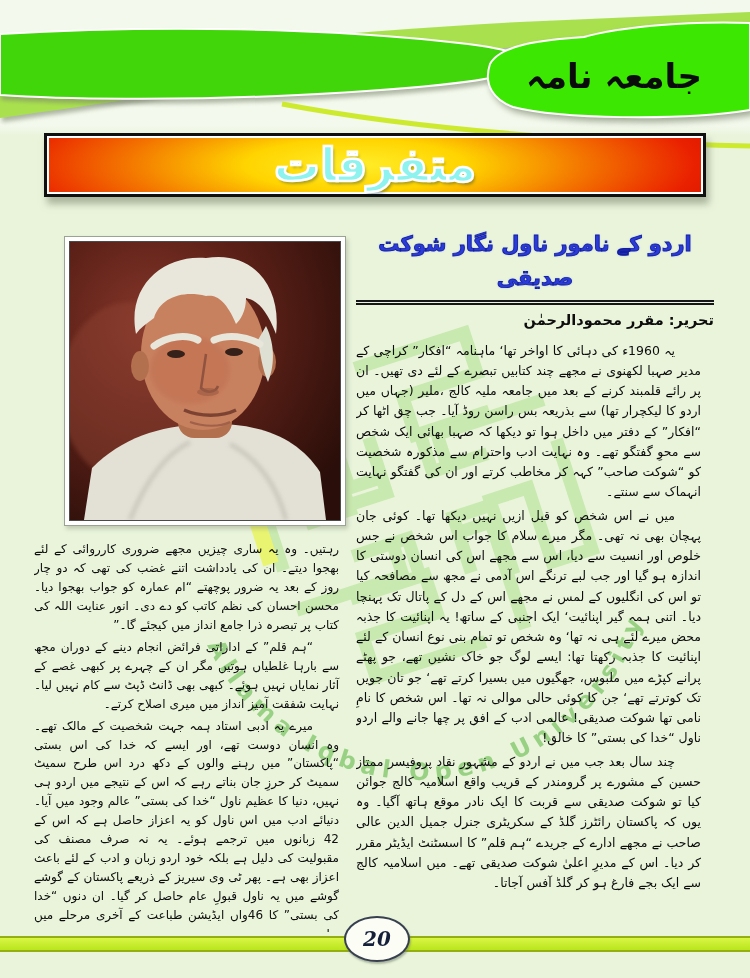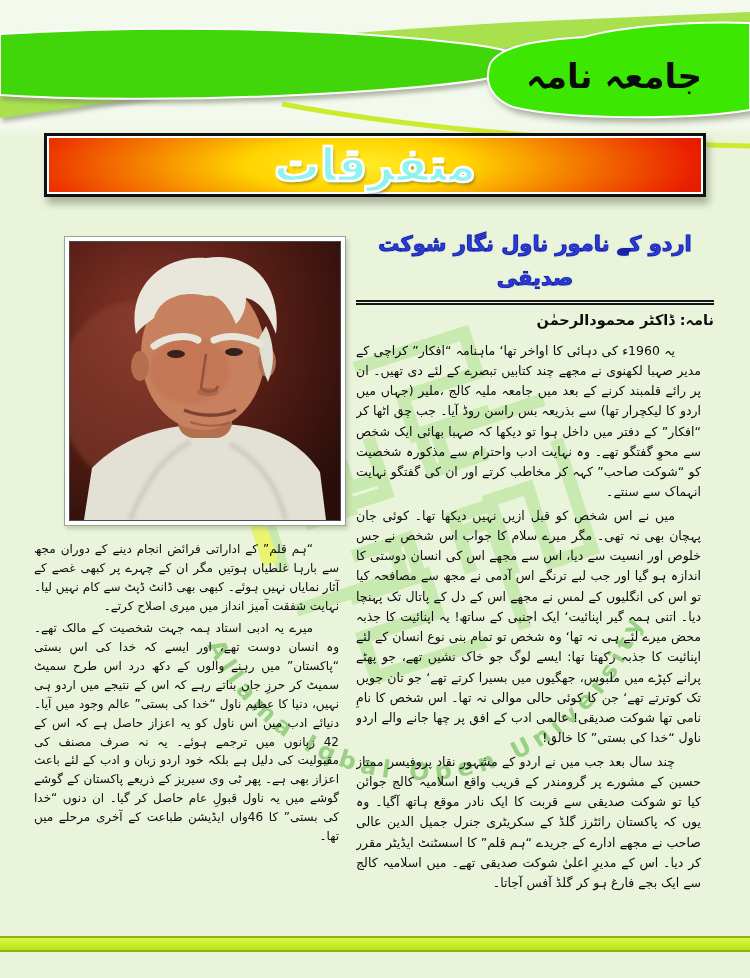--- a/index.html
+++ b/index.html
@@ -147,27 +147,31 @@
 
       <path d="M114,168 C130,175 152,175 166,168" stroke="#7c4332" stroke-width="3.5" fill="none"></path>
       <path d="M120,180 C134,185 150,185 160,180" stroke="#8f5340" stroke-width="2" fill="none" opacity="0.7"></path>
     </svg>
   </div>
 
   <div class="col col-right">
     <div class="heading-wrap">
       <span class="heading">اردو کے نامور ناول نگار شوکت صدیقی</span>
     </div>
-    <div class="byline">نامہ:  ڈاکٹر محمودالرحمٰن</div>
+    <div class="byline">تحریر:  مقرر محمودالرحمٰن</div>
     <p class="indent">یہ 1960ء کی دہائی کا اواخر تھا‘ ماہنامہ “افکار” کراچی کے مدیر صہبا لکھنوی نے مجھے چند کتابیں تبصرے کے لئے دی تھیں۔ ان پر رائے قلمبند کرنے کے بعد میں جامعہ ملیہ کالج ،ملیر (جہاں میں اردو کا لیکچرار تھا) سے بذریعہ بس راسن روڈ آیا۔ جب چق اٹھا کر “افکار” کے دفتر میں داخل ہوا تو دیکھا کہ صہبا بھائی ایک شخص سے محوِ گفتگو تھے۔ وہ نہایت ادب واحترام سے مذکورہ شخصیت کو “شوکت صاحب” کہہ کر مخاطب کرتے اور ان کی گفتگو نہایت انہماک سے سنتے۔</p>
     <p class="indent">میں نے اس شخص کو قبل ازیں نہیں دیکھا تھا۔ کوئی جان پہچان بھی نہ تھی۔ مگر میرے سلام کا جواب اس شخص نے جس خلوص اور انسیت سے دیا، اس سے مجھے اس کی انسان دوستی کا اندازہ ہو گیا اور جب لبے ترنگے اس آدمی نے مجھ سے مصافحہ کیا تو اس کی انگلیوں کے لمس نے مجھے اس کے دل کے پاتال تک پہنچا دیا۔ اتنی ہمہ گیر اپنائیت‘ ایک اجنبی کے ساتھ! یہ اپنائیت کا جذبہ محض میرے لئے ہی نہ تھا‘ وہ شخص تو تمام بنی نوع انسان کے لئے اپنائیت کا جذبہ رکھتا تھا: ایسے لوگ جو خاک نشیں تھے، جو پھٹے پرانے کپڑے میں ملبوس، جھگیوں میں بسیرا کرتے تھے‘ جو تان جویں تک کوترتے تھے‘ جن کا کوئی حالی موالی نہ تھا۔ اس شخص کا نامِ نامی تھا شوکت صدیقی! عالمی ادب کے افق پر چھا جانے والے اردو ناول “خدا کی بستی” کا خالق!</p>
     <p class="indent">چند سال بعد جب میں نے اردو کے مشہور نقاد پروفیسر ممتاز حسین کے مشورے پر گرومندر کے قریب واقع اسلامیہ کالج جوائن کیا تو شوکت صدیقی سے قربت کا ایک نادر موقع ہاتھ آگیا۔ وہ یوں کہ پاکستان رائٹرز گلڈ کے سکریٹری جنرل جمیل الدین عالی صاحب نے مجھے ادارے کے جریدے “ہم قلم” کا اسسٹنٹ ایڈیٹر مقرر کر دیا۔ اس کے مدیرِ اعلیٰ شوکت صدیقی تھے۔ میں اسلامیہ کالج سے ایک بجے فارغ ہو کر گلڈ آفس آجاتا۔</p>
 
   </div>
 
   <div class="col col-left">
+    <p>رہتیں۔ وہ یہ ساری چیزیں مجھے ضروری کارروائی کے لئے بھجوا دیتے۔ ان کی یادداشت اتنے غضب کی تھی کہ دو چار روز کے بعد یہ ضرور پوچھتے “ام عمارہ کو جواب بھجوا دیا۔ محسن احسان کی نظم کاتب کو دے دی۔ انور عنایت اللہ کی کتاب پر تبصرہ ذرا جامع انداز میں کیجئے گا۔”</p>
     <p class="indent">“ہم قلم” کے اداراتی فرائض انجام دینے کے دوران مجھ سے بارہا غلطیاں ہوتیں مگر ان کے چہرے پر کبھی غصے کے آثار نمایاں نہیں ہوئے۔ کبھی بھی ڈانٹ ڈپٹ سے کام نہیں لیا۔ نہایت شفقت آمیز انداز میں میری اصلاح کرتے۔</p>
     <p class="indent">میرے یہ ادبی استاد ہمہ جہت شخصیت کے مالک تھے۔ وہ انسان دوست تھے، اور ایسے کہ خدا کی اس بستی “پاکستان” میں رہنے والوں کے دکھ درد اس طرح سمیٹ سمیٹ کر حرزِ جان بناتے رہے کہ اس کے نتیجے میں اردو ہی نہیں، دنیا کا عظیم ناول “خدا کی بستی” عالم وجود میں آیا۔ دنیائے ادب میں اس ناول کو یہ اعزاز حاصل ہے کہ اس کے 42 زبانوں میں ترجمے ہوئے۔ یہ نہ صرف مصنف کی مقبولیت کی دلیل ہے بلکہ خود اردو زبان و ادب کے لئے باعث اعزاز بھی ہے۔ پھر ٹی وی سیریز کے ذریعے پاکستان کے گوشے گوشے میں یہ ناول قبولِ عام حاصل کر گیا۔ ان دنوں “خدا کی بستی” کا 46واں ایڈیشن طباعت کے آخری مرحلے میں تھا۔</p>
   </div>
 
   <div class="footer-bar"></div>
+  <div class="page-number">
+    <span>20</span>
+  </div>
 
 </div>
 
 </body></html>

